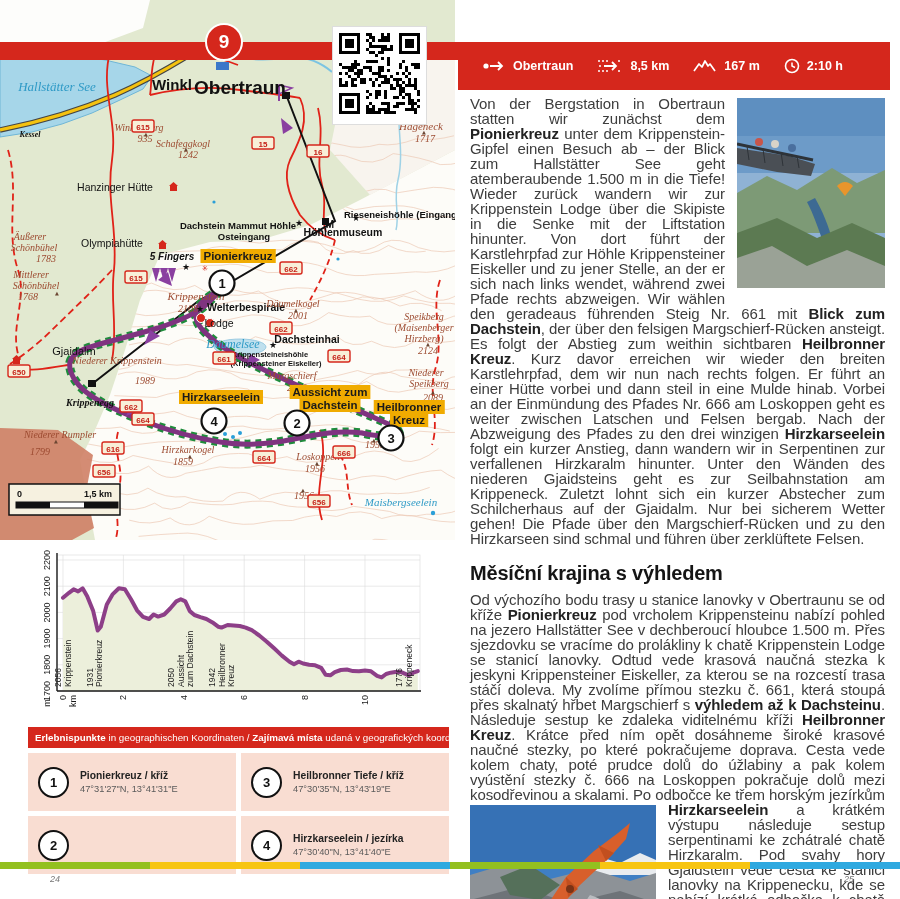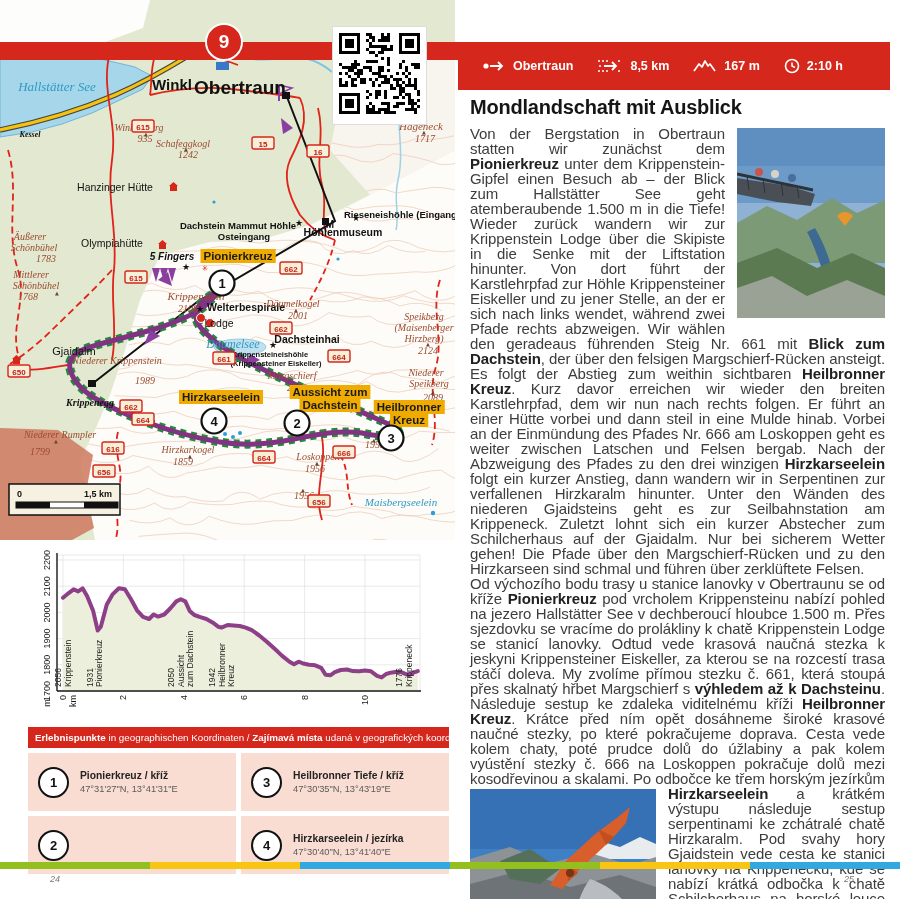--- a/index.html
+++ b/index.html
@@ -625,21 +625,20 @@
     <div class="ib-item">
       <svg width="16" height="16" viewBox="0 0 16 16">
         <circle cx="8" cy="8" r="6.5" stroke="#fff" stroke-width="1.6" fill="none"></circle>
         <path d="M8,4.5 L8,8 L11,9.5" stroke="#fff" stroke-width="1.5" fill="none"></path>
       </svg>
       <span>2:10 h</span>
     </div>
   </div>
 
   <div id="right-col">
-    <h1>Mondlandschaft mit Ausblick</h1>
     <div class="body-text">
       <span class="photo-float-r">
         <svg width="148" height="190" viewBox="0 0 148 190">
           <rect width="148" height="190" fill="#8fb2d4"></rect>
           <rect y="0" width="148" height="75" fill="#6d9bc8"></rect>
           <rect y="0" width="148" height="38" fill="#5e8fc0"></rect>
           <path d="M0,95 L30,78 L60,92 L95,70 L120,85 L148,72 L148,135 L0,135 Z" fill="#7d9a76"></path>
           <path d="M78,100 C85,112 92,128 96,145 L88,150 C82,132 76,115 70,104 Z" fill="#3d6a93"></path>
           <path d="M0,135 L40,120 L80,140 L115,125 L148,140 L148,190 L0,190 Z" fill="#5c7a52"></path>
           <path d="M0,160 L35,148 L70,168 L110,152 L148,168 L148,190 L0,190 Z" fill="#9aa296"></path>
@@ -653,20 +652,21 @@
             </g>
           <circle cx="22" cy="44" r="4" fill="#c8554a"></circle>
             <circle cx="38" cy="46" r="4" fill="#d8d3c8"></circle>
             <circle cx="55" cy="50" r="4" fill="#4a6f9e"></circle>
           <path d="M100,88 q8,-8 16,0 l-8,10 Z" fill="#e8952c"></path>
         </svg>
       </span>
       <span id="de-text"><span>Von der Bergstation in Obertraun statten wir zunächst dem </span><b>Pionierkreuz</b><span> unter dem Krippenstein-Gipfel einen Besuch ab – der Blick zum Hallstätter See geht atemberaubende 1.500 m in die Tiefe! Wieder zurück wandern wir zur Krippenstein Lodge über die Skipiste in die Senke mit der Liftstation hinunter. Von dort führt der Karstlehrpfad zur Höhle Krippensteiner Eiskeller und zu jener Stelle, an der er sich nach links wendet, während zwei Pfade rechts abzweigen. Wir wählen den geradeaus führenden Steig Nr. 661 mit </span><b>Blick zum Dachstein</b><span>, der über den felsigen Margschierf-Rücken ansteigt. Es folgt der Abstieg zum weithin sichtbaren </span><b>Heilbronner Kreuz</b><span>. Kurz davor erreichen wir wieder den breiten Karstlehrpfad, dem wir nun nach rechts folgen. Er führt an einer Hütte vorbei und dann steil in eine Mulde hinab. Vorbei an der Einmündung des Pfades Nr. 666 am Loskoppen geht es weiter zwischen Latschen und Felsen bergab. Nach der Abzweigung des Pfades zu den drei winzigen </span><b>Hirzkarseelein</b><span> folgt ein kurzer Anstieg, dann wandern wir in Serpentinen zur verfallenen Hirzkaralm hinunter. Unter den Wänden des niederen Gjaidsteins geht es zur Seilbahnstation am Krippeneck. Zuletzt lohnt sich ein kurzer Abstecher zum Schilcherhaus auf der Gjaidalm. Nur bei sicherem Wetter gehen! Die Pfade über den Margschierf-Rücken und zu den Hirzkarseen sind schmal und führen über zerklüftete Felsen.</span></span>
     </div>
 
+    <h2>Měsíční krajina s výhledem</h2>
     <div class="body-text">
       <span id="cz-text-1"><span>Od výchozího bodu trasy u stanice lanovky v Obertraunu se od kříže </span><b>Pionierkreuz</b><span> pod vrcholem Krippensteinu nabízí pohled na jezero Hallstätter See v dechberoucí hloubce 1.500 m. Přes sjezdovku se vracíme do prolákliny k chatě Krippenstein Lodge se stanicí lanovky. Odtud vede krasová naučná stezka k jeskyni Krippensteiner Eiskeller, za kterou se na rozcestí trasa stáčí doleva. My zvolíme přímou stezku č. 661, která stoupá přes skalnatý hřbet Margschierf s </span><b>výhledem až k Dachsteinu</b><span>. Následuje sestup ke zdaleka viditelnému kříži </span><b>Heilbronner Kreuz</b><span>. Krátce před ním opět dosáhneme široké krasové naučné stezky, po které pokračujeme doprava. Cesta vede kolem chaty, poté prudce dolů do úžlabiny a pak kolem vyústění stezky č. 666 na Loskoppen pokračuje dolů mezi kosodřevinou a skalami. Po odbočce ke třem horským jezírkům </span><b>Hirzkarseelein</b><span> a krátkém </span></span>
       <span class="photo-float-l">
         <svg width="186" height="144" viewBox="0 0 186 144">
           <rect width="186" height="144" fill="#3f7fc4"></rect>
           <rect y="0" width="186" height="60" fill="#3671b5"></rect>
           <path d="M110,62 L130,52 L150,58 L170,48 L186,55 L186,70 L110,70 Z" fill="#e9ecef"></path>
           <path d="M0,70 L40,58 L80,74 L120,64 L160,76 L186,68 L186,144 L0,144 Z" fill="#8d9297"></path>
           <path d="M0,95 L50,82 L100,98 L150,86 L186,98 L186,144 L0,144 Z" fill="#6e7378"></path>
           <path d="M30,72 L60,60 L90,80 L70,95 L40,90 Z" fill="#55705a"></path>

